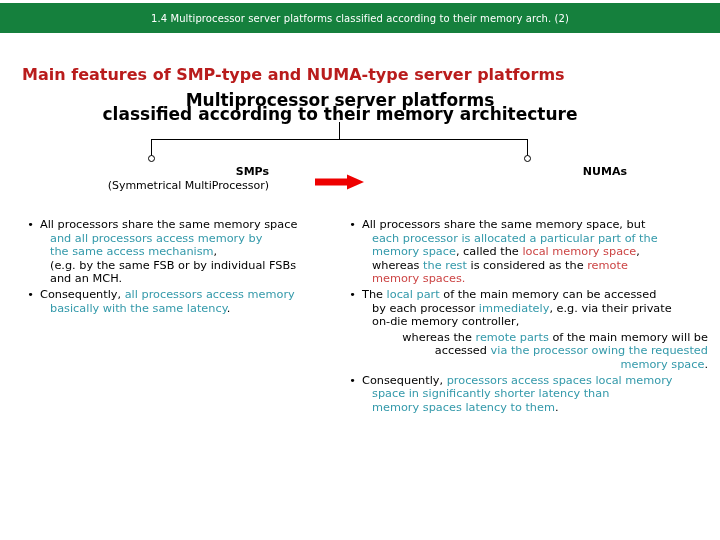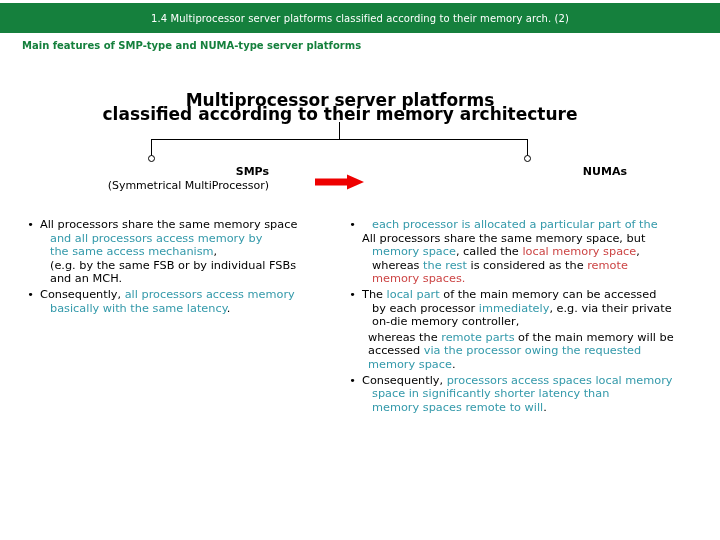--- a/index.html
+++ b/index.html
@@ -30,24 +30,24 @@
     display: flex;
     align-items: center;
     justify-content: center;
     white-space: nowrap;
   }
 
   
   .subtitle {
     position: absolute;
     left: 22px;
-    top: 40px;
-    font-size: 10px;
+    top: 65px;
+    font-size: 16px;
     font-weight: bold;
-    color: #15803d;
+    color: #b91c1c;
     white-space: nowrap;
   }
 
   
   .diagram {
     position: absolute;
     left: 0;
     top: 90px;
     width: 720px;
     height: 120px;
@@ -161,20 +161,21 @@
   }
   .col-right .bullet-mark { width: 20px; }
   .bullet-body { flex: 1 1 auto; }
   .bullet-body .ln { display: block; }
   .bullet-body .ln.ind { padding-left: 10px; }
 
   .plain-row {
     display: block;
     padding-left: 32px;
     margin-bottom: 2px;
+    text-align: right;
   }
   .plain-row .ln { display: block; }
 
   .t-black { color: #000000; }
   .t-teal  { color: #3399aa; }
   .t-red   { color: #cc4444; }
 </style>
 </head>
 <body>
 
@@ -230,22 +231,22 @@
         <div class="bullet-body">
           <span class="ln"><span class="t-black">Consequently, </span><span class="t-teal">all processors access memory</span></span>
           <span class="ln ind"><span class="t-teal">basically  with the same latency</span><span class="t-black">.</span></span>
         </div>
       </div>
     </div>
   <div class="col col-right" id="col-right">
       <div class="bullet-row">
         <span class="bullet-mark">•</span>
         <div class="bullet-body">
+          <span class="ln"><span class="t-black">All processors share the same memory space, but</span></span>
           <span class="ln ind"><span class="t-teal">each processor is allocated a particular part of the</span></span>
-          <span class="ln"><span class="t-black">All processors share the same memory space, but</span></span>
           <span class="ln ind"><span class="t-teal">memory space</span><span class="t-black">,  called the </span><span class="t-red">local memory space</span><span class="t-black">,</span></span>
           <span class="ln ind"><span class="t-black">whereas </span><span class="t-teal">the rest</span><span class="t-black"> is considered as the </span><span class="t-red">remote</span></span>
           <span class="ln ind"><span class="t-red">memory spaces.</span></span>
         </div>
       </div>
       <div class="bullet-row">
         <span class="bullet-mark">•</span>
         <div class="bullet-body">
           <span class="ln"><span class="t-black">The </span><span class="t-teal">local part</span><span class="t-black"> of the main memory can be accessed</span></span>
           <span class="ln ind"><span class="t-black">by each processor </span><span class="t-teal">immediately</span><span class="t-black">,  e.g. via their private</span></span>
@@ -255,17 +256,17 @@
       <div class="plain-row">
         <span class="ln"><span class="t-black">whereas the </span><span class="t-teal">remote parts</span><span class="t-black"> of the main memory  will be</span></span>
         <span class="ln ind"><span class="t-black">accessed </span><span class="t-teal">via the processor owing the requested</span></span>
         <span class="ln ind"><span class="t-teal">memory space</span><span class="t-black">.</span></span>
       </div>
       <div class="bullet-row">
         <span class="bullet-mark">•</span>
         <div class="bullet-body">
           <span class="ln"><span class="t-black">Consequently, </span><span class="t-teal">processors access spaces local memory</span></span>
           <span class="ln ind"><span class="t-teal">space in significantly  shorter latency than</span></span>
-          <span class="ln ind"><span class="t-teal">memory spaces remote to will</span><span class="t-black">.</span></span>
+          <span class="ln ind"><span class="t-teal">memory spaces latency to them</span><span class="t-black">.</span></span>
         </div>
       </div>
     </div>
 </div>
 
 </body></html>

